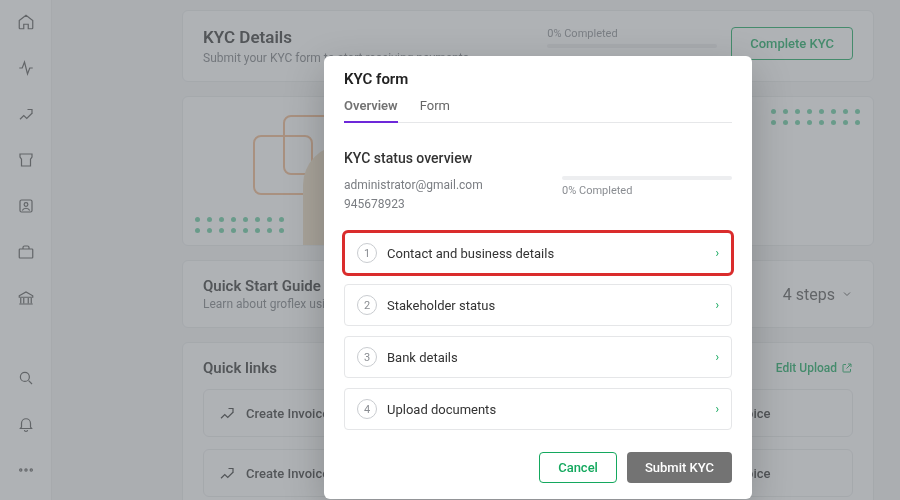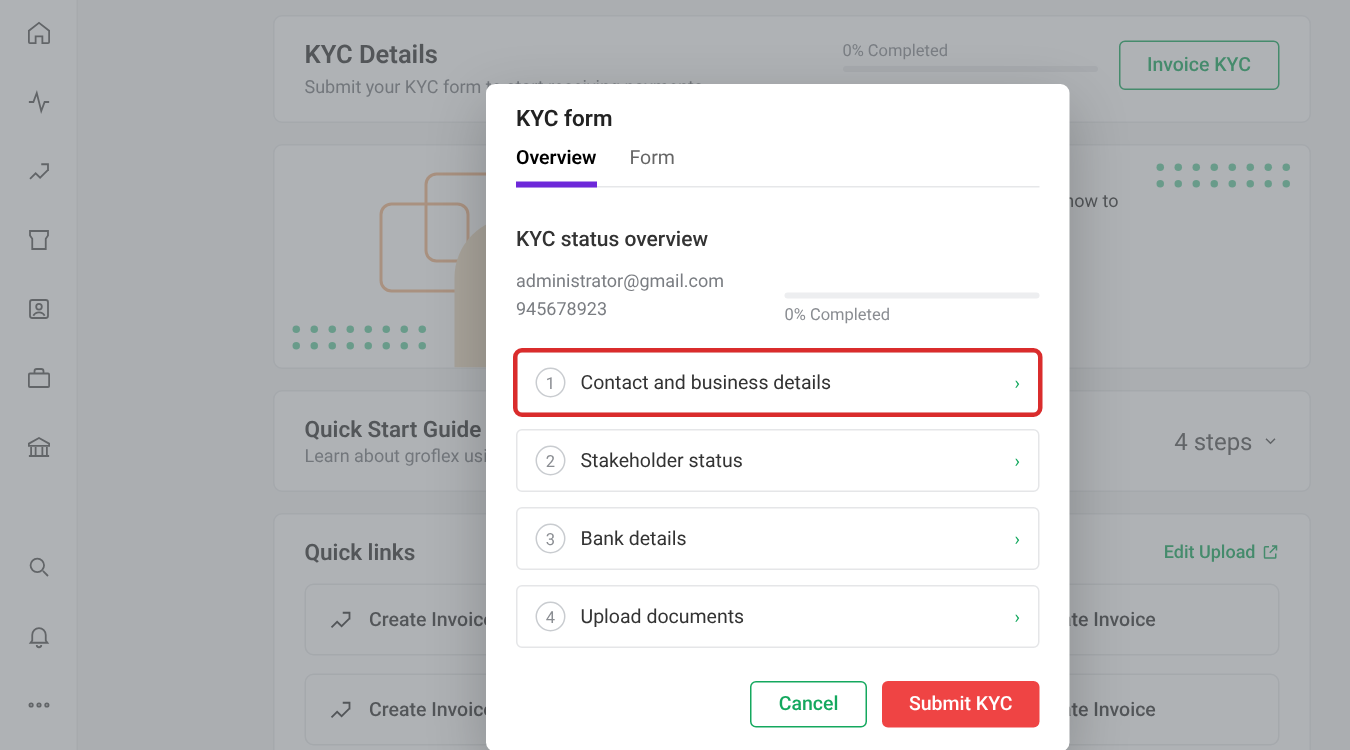--- a/index.html
+++ b/index.html
@@ -40,41 +40,41 @@
   .ql-card { padding: 16px 20px; }
   .ql-head { display: flex; align-items: center; }
   .ql-title { font-size: 15px; font-weight: 600; color: #333; flex: 1; }
   .edit-links { color: #14a85e; font-size: 12px; font-weight: 500; display: flex; align-items: center; gap: 4px; cursor: pointer; }
   .ql-row { display: flex; gap: 12px; margin-top: 12px; }
   .ql-tile { flex: 1; border: 1px solid #e9eaec; border-radius: 6px; padding: 14px; display: flex; align-items: center; gap: 10px; font-size: 13px; font-weight: 500; color: #333; cursor: pointer; }
   .ql-tile svg { width: 18px; height: 18px; stroke: #333; stroke-width: 1.6; fill: none; }
 
   .overlay { position: absolute; inset: 0; background: rgba(110,114,120,0.55); }
 
-  .modal { position: absolute; left: 324px; top: 56px; width: 389px; background: #fff; border-radius: 6px; box-shadow: 0 14px 40px rgba(0,0,0,0.22); padding: 14px 20px 16px 20px; }
+  .modal { position: absolute; left: 324px; top: 56px; width: 428px; background: #fff; border-radius: 6px; box-shadow: 0 14px 40px rgba(0,0,0,0.22); padding: 14px 20px 16px 20px; }
   .modal-title { font-size: 15px; font-weight: 600; color: #222; }
   .tabs { display: flex; gap: 22px; border-bottom: 1px solid #e6e7e9; margin-top: 10px; }
   .tab { font-size: 13px; padding-bottom: 8px; color: #666; cursor: pointer; }
-  .tab.active { color: #000000; font-weight: 600; border-bottom: 4px solid #6d28d9; margin-bottom: -1px; }
+  .tab.active { color: #737373; font-weight: 600; border-bottom: 2px solid #6d28d9; margin-bottom: -1px; }
   .m-section-title { font-size: 14px; font-weight: 500; color: #333; margin-top: 27px; }
-  .m-row { display: flex; margin-top: 10px; gap: 20px; align-items: flex-end; }
+  .m-row { display: flex; margin-top: 10px; gap: 20px; }
   .m-email-col { flex: 1; font-size: 12px; color: #7a7d82; line-height: 1.6; }
   .m-prog-col { width: 170px; font-size: 11px; color: #8a8d92; }
   .m-prog-col .bar { height: 4px; background: #edeef0; border-radius: 2px; margin-bottom: 4px; }
 
   .step-list { margin-top: 18px; display: flex; flex-direction: column; gap: 10px; }
   .step-item { border: 1px solid #e5e6e8; border-radius: 4px; padding: 10px 12px; display: flex; align-items: center; gap: 10px; cursor: pointer; position: relative; }
   .step-item.highlight { outline: 3px solid #da2c2c; outline-offset: -1px; }
   .step-num { width: 20px; height: 20px; border: 1px solid #c9ccd0; border-radius: 50%; font-size: 11px; color: #8a8d92; display: flex; align-items: center; justify-content: center; }
   .step-label { flex: 1; font-size: 13px; color: #333; }
   .step-chev { color: #14a85e; font-size: 12px; }
 
   .modal-actions { display: flex; justify-content: flex-end; gap: 10px; margin-top: 22px; }
   .btn-cancel { border: 1px solid #14a85e; color: #14a85e; background: #fff; padding: 7px 18px; border-radius: 4px; font-size: 13px; font-weight: 500; cursor: pointer; }
-  .btn-submit { border: none; color: #fff; background: #ef4444; padding: 7px 18px; border-radius: 4px; font-size: 13px; font-weight: 500; cursor: pointer; }
+  .btn-submit { border: none; color: #fff; background: #737373; padding: 7px 18px; border-radius: 4px; font-size: 13px; font-weight: 500; cursor: pointer; }
 </style>
 </head>
 <body>
 
 <nav class="sidebar">
   <div class="nav-top">
     <div class="nav-item">
         <svg viewBox="0 0 24 24">
           <path d="M3 10l9-7 9 7v10a1 1 0 0 1-1 1h-5v-6h-6v6H4a1 1 0 0 1-1-1z"></path>
         </svg>
@@ -139,21 +139,21 @@
 
   <div class="card kyc-card">
     <div class="kyc-left">
       <div class="kyc-title">KYC Details</div>
       <div class="kyc-sub">Submit your KYC form to start receiving payments</div>
     </div>
     <div class="kyc-progress-col">
       <span>0% Completed</span>
       <div class="bar"></div>
     </div>
-    <button class="complete-btn">Invoice KYC</button>
+    <button class="complete-btn">Complete KYC</button>
   </div>
 
   <div class="card banner-card">
     <div class="banner-dots">
         <span></span>
         <span></span>
         <span></span>
         <span></span>
         <span></span>
         <span></span>

